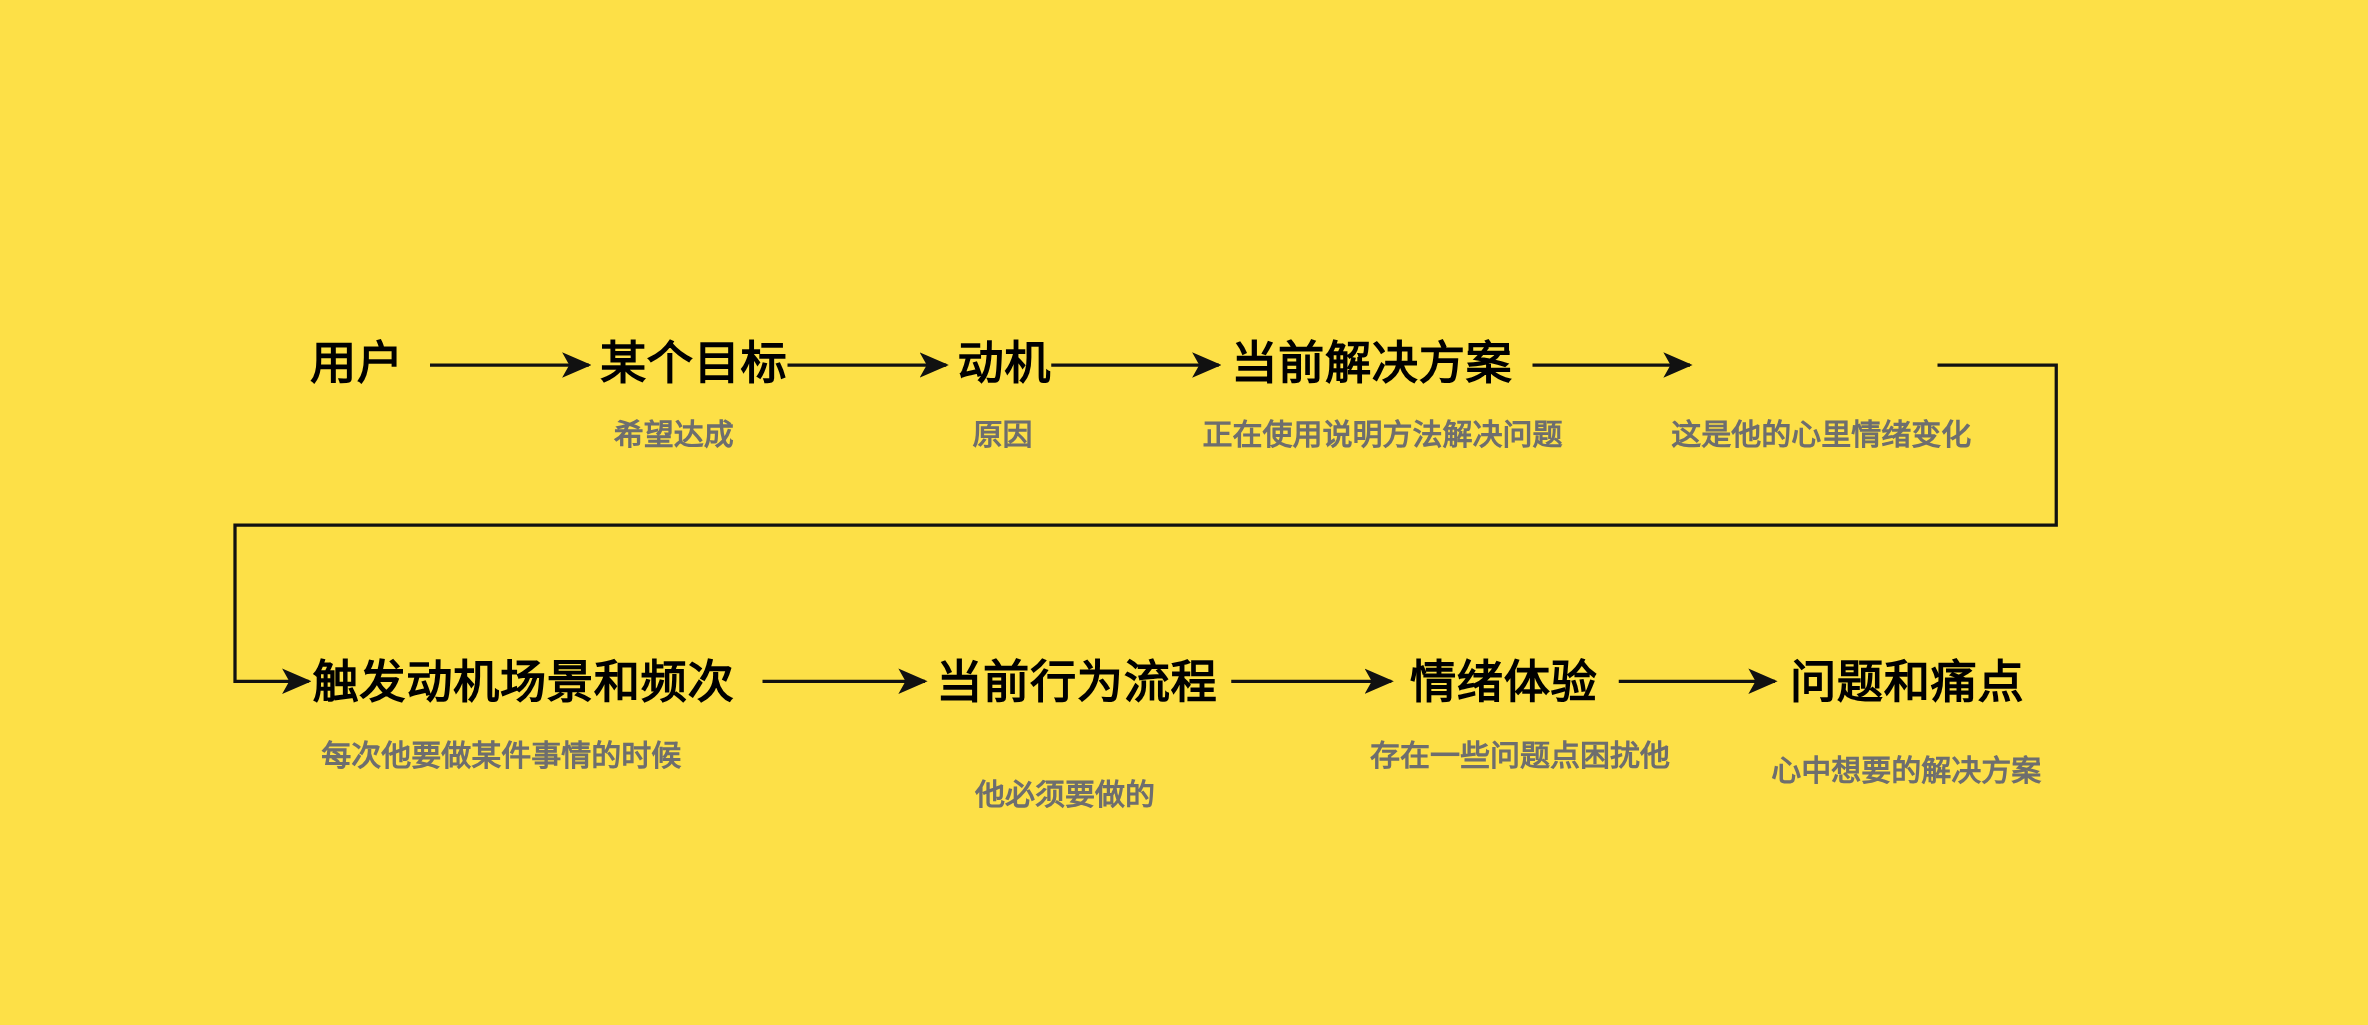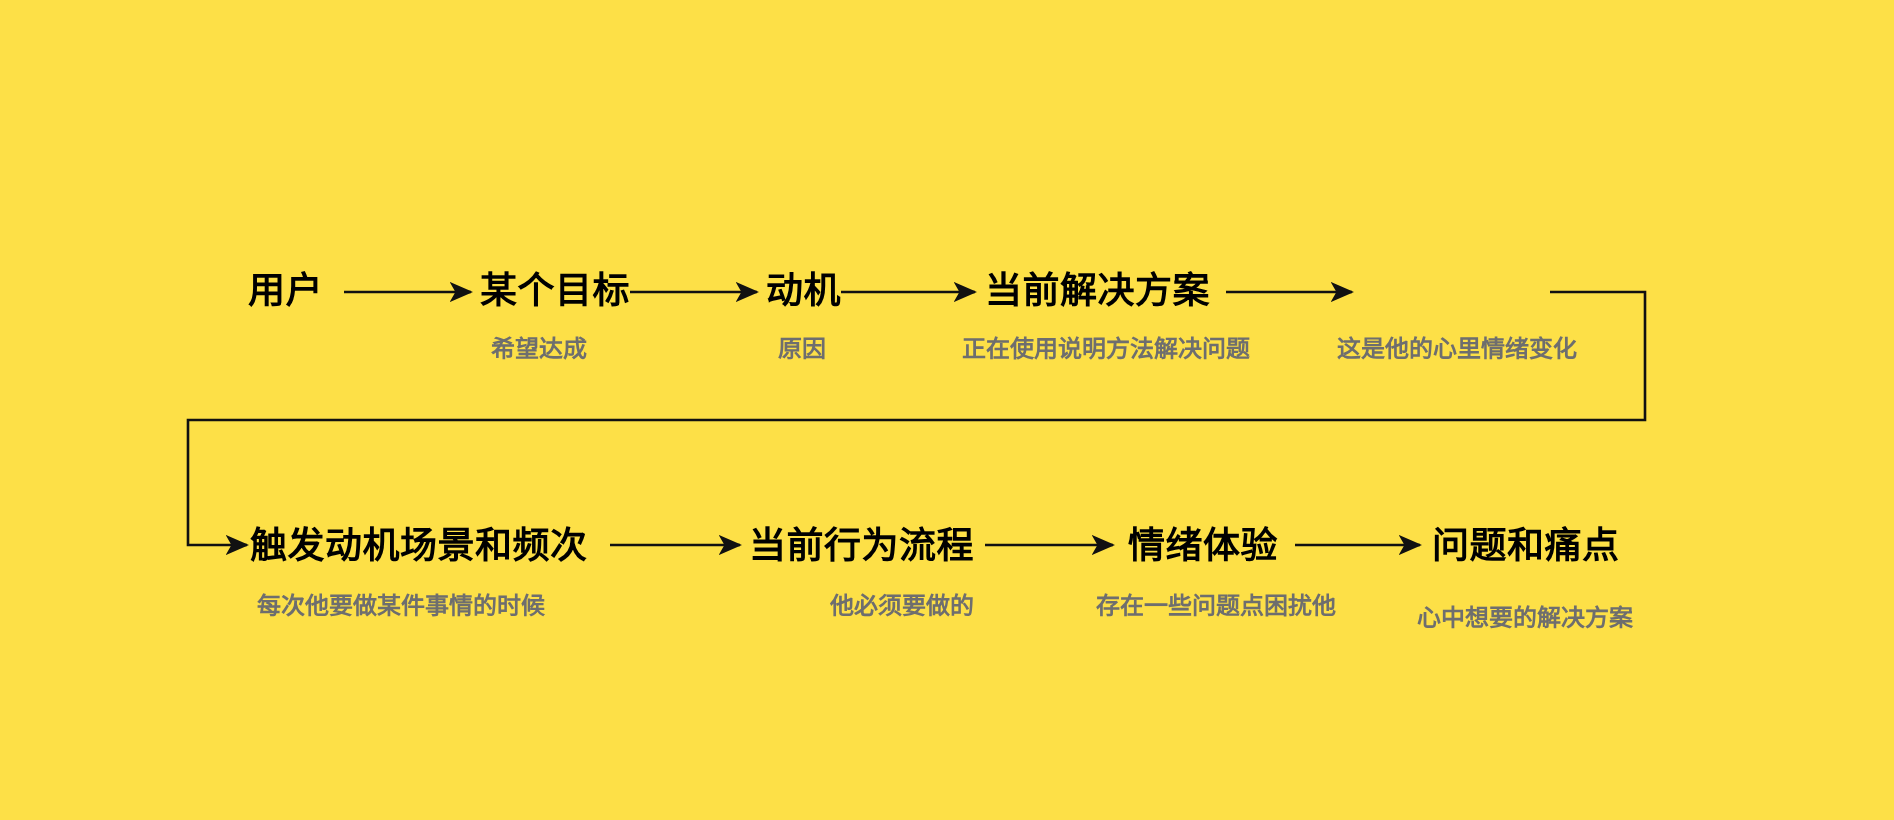--- a/index.html
+++ b/index.html
@@ -109,21 +109,21 @@
   <div class="node-caption cap-r1" style="left:1337px;">这是他的心里情绪变化</div>
 
   <div class="node r2" style="left:250px;">
     <div class="node-title">触发动机场景和频次</div>
   </div>
   <div class="node-caption cap-r2" style="left:257px;">每次他要做某件事情的时候</div>
 
   <div class="node r2" style="left:749px;">
     <div class="node-title">当前行为流程</div>
   </div>
-  <div class="node-caption cap-r2" style="left:830px;">他必须要做的</div>
+  <div class="node-caption cap-r2" style="left:780px;margin-top:31px;">他必须要做的</div>
 
   <div class="node r2" style="left:1128px;">
     <div class="node-title">情绪体验</div>
   </div>
   <div class="node-caption cap-r2" style="left:1096px;">存在一些问题点困扰他</div>
 
   <div class="node r2" style="left:1432px;">
     <div class="node-title">问题和痛点</div>
   </div>
   <div class="node-caption cap-r2" style="left:1417px;margin-top:12px;">心中想要的解决方案</div>

